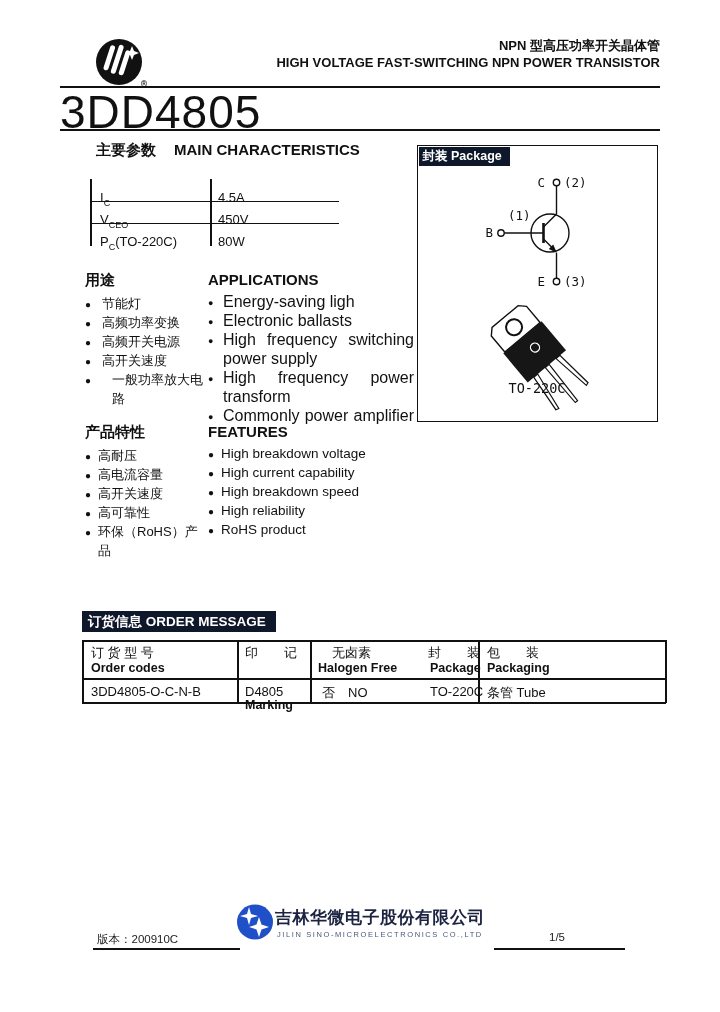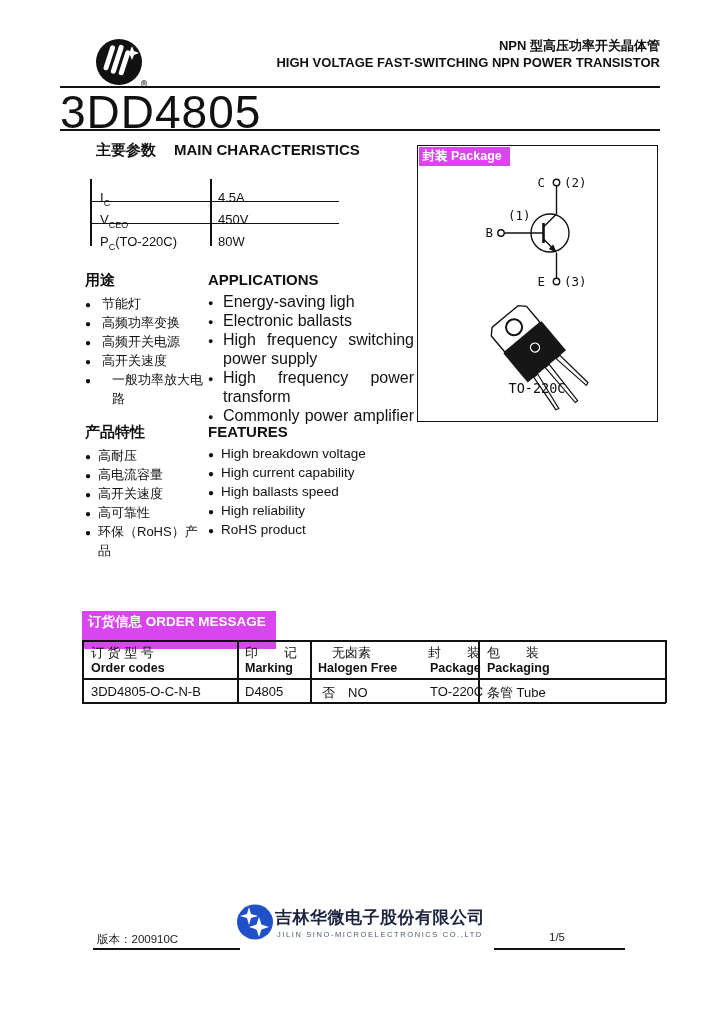--- a/index.html
+++ b/index.html
@@ -16,21 +16,21 @@
   ul.blist{list-style:none;margin:4px 0 0 0;padding:0;}
   .blist li{position:relative;font-size:13px;line-height:19px;}
   .blist li::before{content:"●";position:absolute;left:0;top:1px;font-size:10px;}
   .app-zh li{padding-left:17px;}
   .app-zh li:last-child{padding-left:27px;}
   .app-en li{padding-left:15px;font-size:16px;text-align:justify;}
   .app-en li::before{font-size:9px;top:2px;}
   .app-en li:last-child{text-align-last:justify;}
   .feat li{padding-left:13px;}
   .feat-en li{font-size:13.5px;}
-  .black-bar{position:absolute;background:#d946ef;color:#fff;font-weight:bold;white-space:nowrap;}
+  .black-bar{position:absolute;background:#0f172a;color:#fff;font-weight:bold;white-space:nowrap;}
   .om-zh{position:absolute;font-size:13px;white-space:nowrap;}
   .om-en{position:absolute;font-size:12.5px;font-weight:bold;white-space:nowrap;}
   .om-data{position:absolute;font-size:13px;white-space:nowrap;}
   .ft-version{position:absolute;left:97px;top:932px;font-size:11.5px;color:#222;}
   .ft-page{position:absolute;left:549px;top:931px;font-size:11.5px;color:#222;}
   .ft-co-zh{position:absolute;left:275px;top:906px;font-size:17px;font-weight:bold;color:#1b2340;letter-spacing:0.5px;white-space:nowrap;}
   .ft-co-en{position:absolute;left:277px;top:930px;font-size:7.5px;color:#4a5a7a;letter-spacing:1.6px;white-space:nowrap;}
   svg text{font-family:"DejaVu Sans Mono",monospace;fill:#111;}
 </style>
 </head>
@@ -143,41 +143,41 @@
       <li>高开关速度</li>
       <li>高可靠性</li>
       <li>环保（RoHS）产品</li>
     </ul>
   </div>
   <div class="abs" style="left:208px;top:423px;width:210px;">
     <div class="sec-heading">FEATURES</div>
     <ul class="blist feat feat-en">
       <li>High breakdown voltage</li>
       <li>High current capability</li>
-      <li>High ballasts speed</li>
+      <li>High breakdown speed</li>
       <li>High reliability</li>
       <li>RoHS product</li>
     </ul>
   </div>
 
-  <div class="black-bar" style="left:82px;top:611px;height:38px;line-height:21px;font-size:13.5px;padding:0 10px 0 6px;">订货信息 ORDER MESSAGE</div>
+  <div class="black-bar" style="left:82px;top:611px;height:21px;line-height:21px;font-size:13.5px;padding:0 10px 0 6px;">订货信息 ORDER MESSAGE</div>
 
   <div class="hline" style="left:82px;top:640px;width:584px;height:1.5px;"></div>
   <div class="hline" style="left:82px;top:678px;width:584px;height:1.5px;"></div>
   <div class="hline" style="left:82px;top:702px;width:584px;height:1.5px;"></div>
   <div class="vline" style="left:82px;top:640px;width:1.5px;height:63px;"></div>
   <div class="vline" style="left:237px;top:640px;width:1.5px;height:63px;"></div>
   <div class="vline" style="left:310px;top:640px;width:1.5px;height:63px;"></div>
   <div class="vline" style="left:478px;top:640px;width:1.5px;height:63px;"></div>
   <div class="vline" style="left:665px;top:640px;width:1.5px;height:63px;"></div>
 
   <div class="om-zh" style="left:91px;top:644px;">订 货 型 号</div>
   <div class="om-en" style="left:91px;top:661px;">Order codes</div>
   <div class="om-zh" style="left:245px;top:644px;">印　　记</div>
-  <div class="om-en" style="left:245px;top:661px;">Marking</div>
+  <div class="om-en" style="left:245px;top:698px;">Marking</div>
   <div class="om-zh" style="left:332px;top:644px;">无卤素</div>
   <div class="om-en" style="left:318px;top:661px;">Halogen Free</div>
   <div class="om-zh" style="left:428px;top:644px;">封　　装</div>
   <div class="om-en" style="left:430px;top:661px;">Package</div>
   <div class="om-zh" style="left:487px;top:644px;">包　　装</div>
   <div class="om-en" style="left:487px;top:661px;">Packaging</div>
 
   <div class="om-data" style="left:91px;top:684px;">3DD4805-O-C-N-B</div>
   <div class="om-data" style="left:245px;top:684px;">D4805</div>
   <div class="om-data" style="left:322px;top:684px;">否　NO</div>

